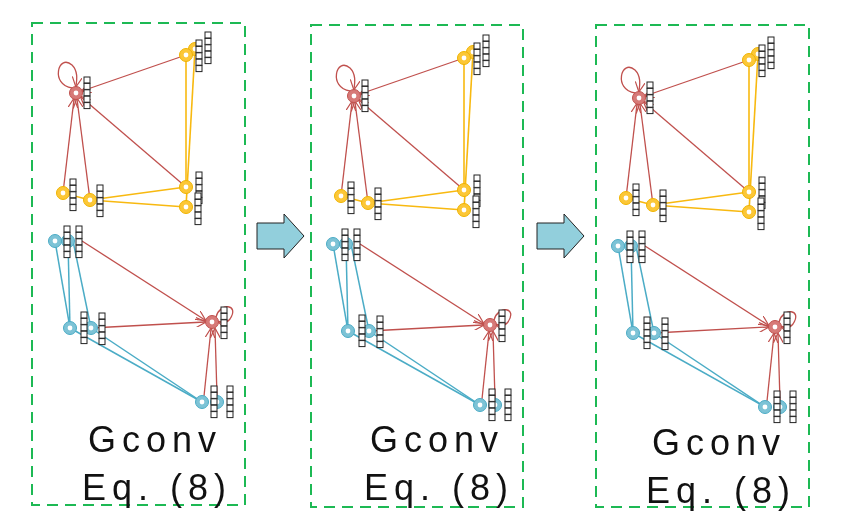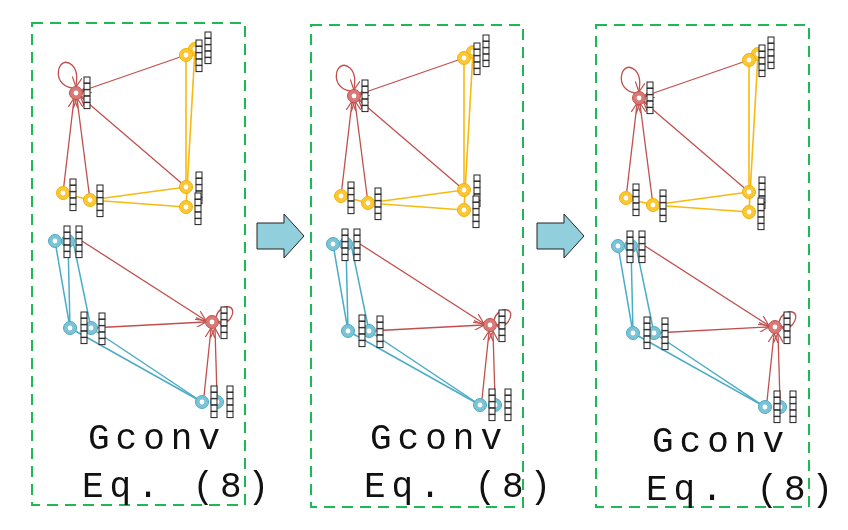--- a/index.html
+++ b/index.html
@@ -1,18 +1,18 @@
 <!DOCTYPE html>
 <html><head>
 <meta charset="utf-8">
 <style>
   html, body { margin: 0; padding: 0; background: #ffffff; }
   body { width: 848px; height: 530px; position: relative; overflow: hidden; font-family: "Liberation Serif", serif; }
   svg#diagram { position: absolute; left: 0; top: 0; }
-  .panel-label { position: absolute; font-family: Liberation Mono, monospace; font-size: 36px; color: #111; letter-spacing: 6px; white-space: nowrap; line-height: 1; }
+  .panel-label { position: absolute; font-family: Liberation Sans, sans-serif; font-size: 36px; color: #111; letter-spacing: 6px; white-space: nowrap; line-height: 1; }
 </style>
 </head>
 <body>
 
 <svg id="diagram" width="848" height="530" viewBox="0 0 848 530">
     <defs>
       <marker id="arrowRed" markerWidth="10" markerHeight="10" refX="9" refY="5" orient="auto" markerUnits="userSpaceOnUse">
         <path d="M0,0 L10,5 L0,10" fill="none" stroke="#c0504d" stroke-width="1.2"></path>
       </marker>
     </defs>

